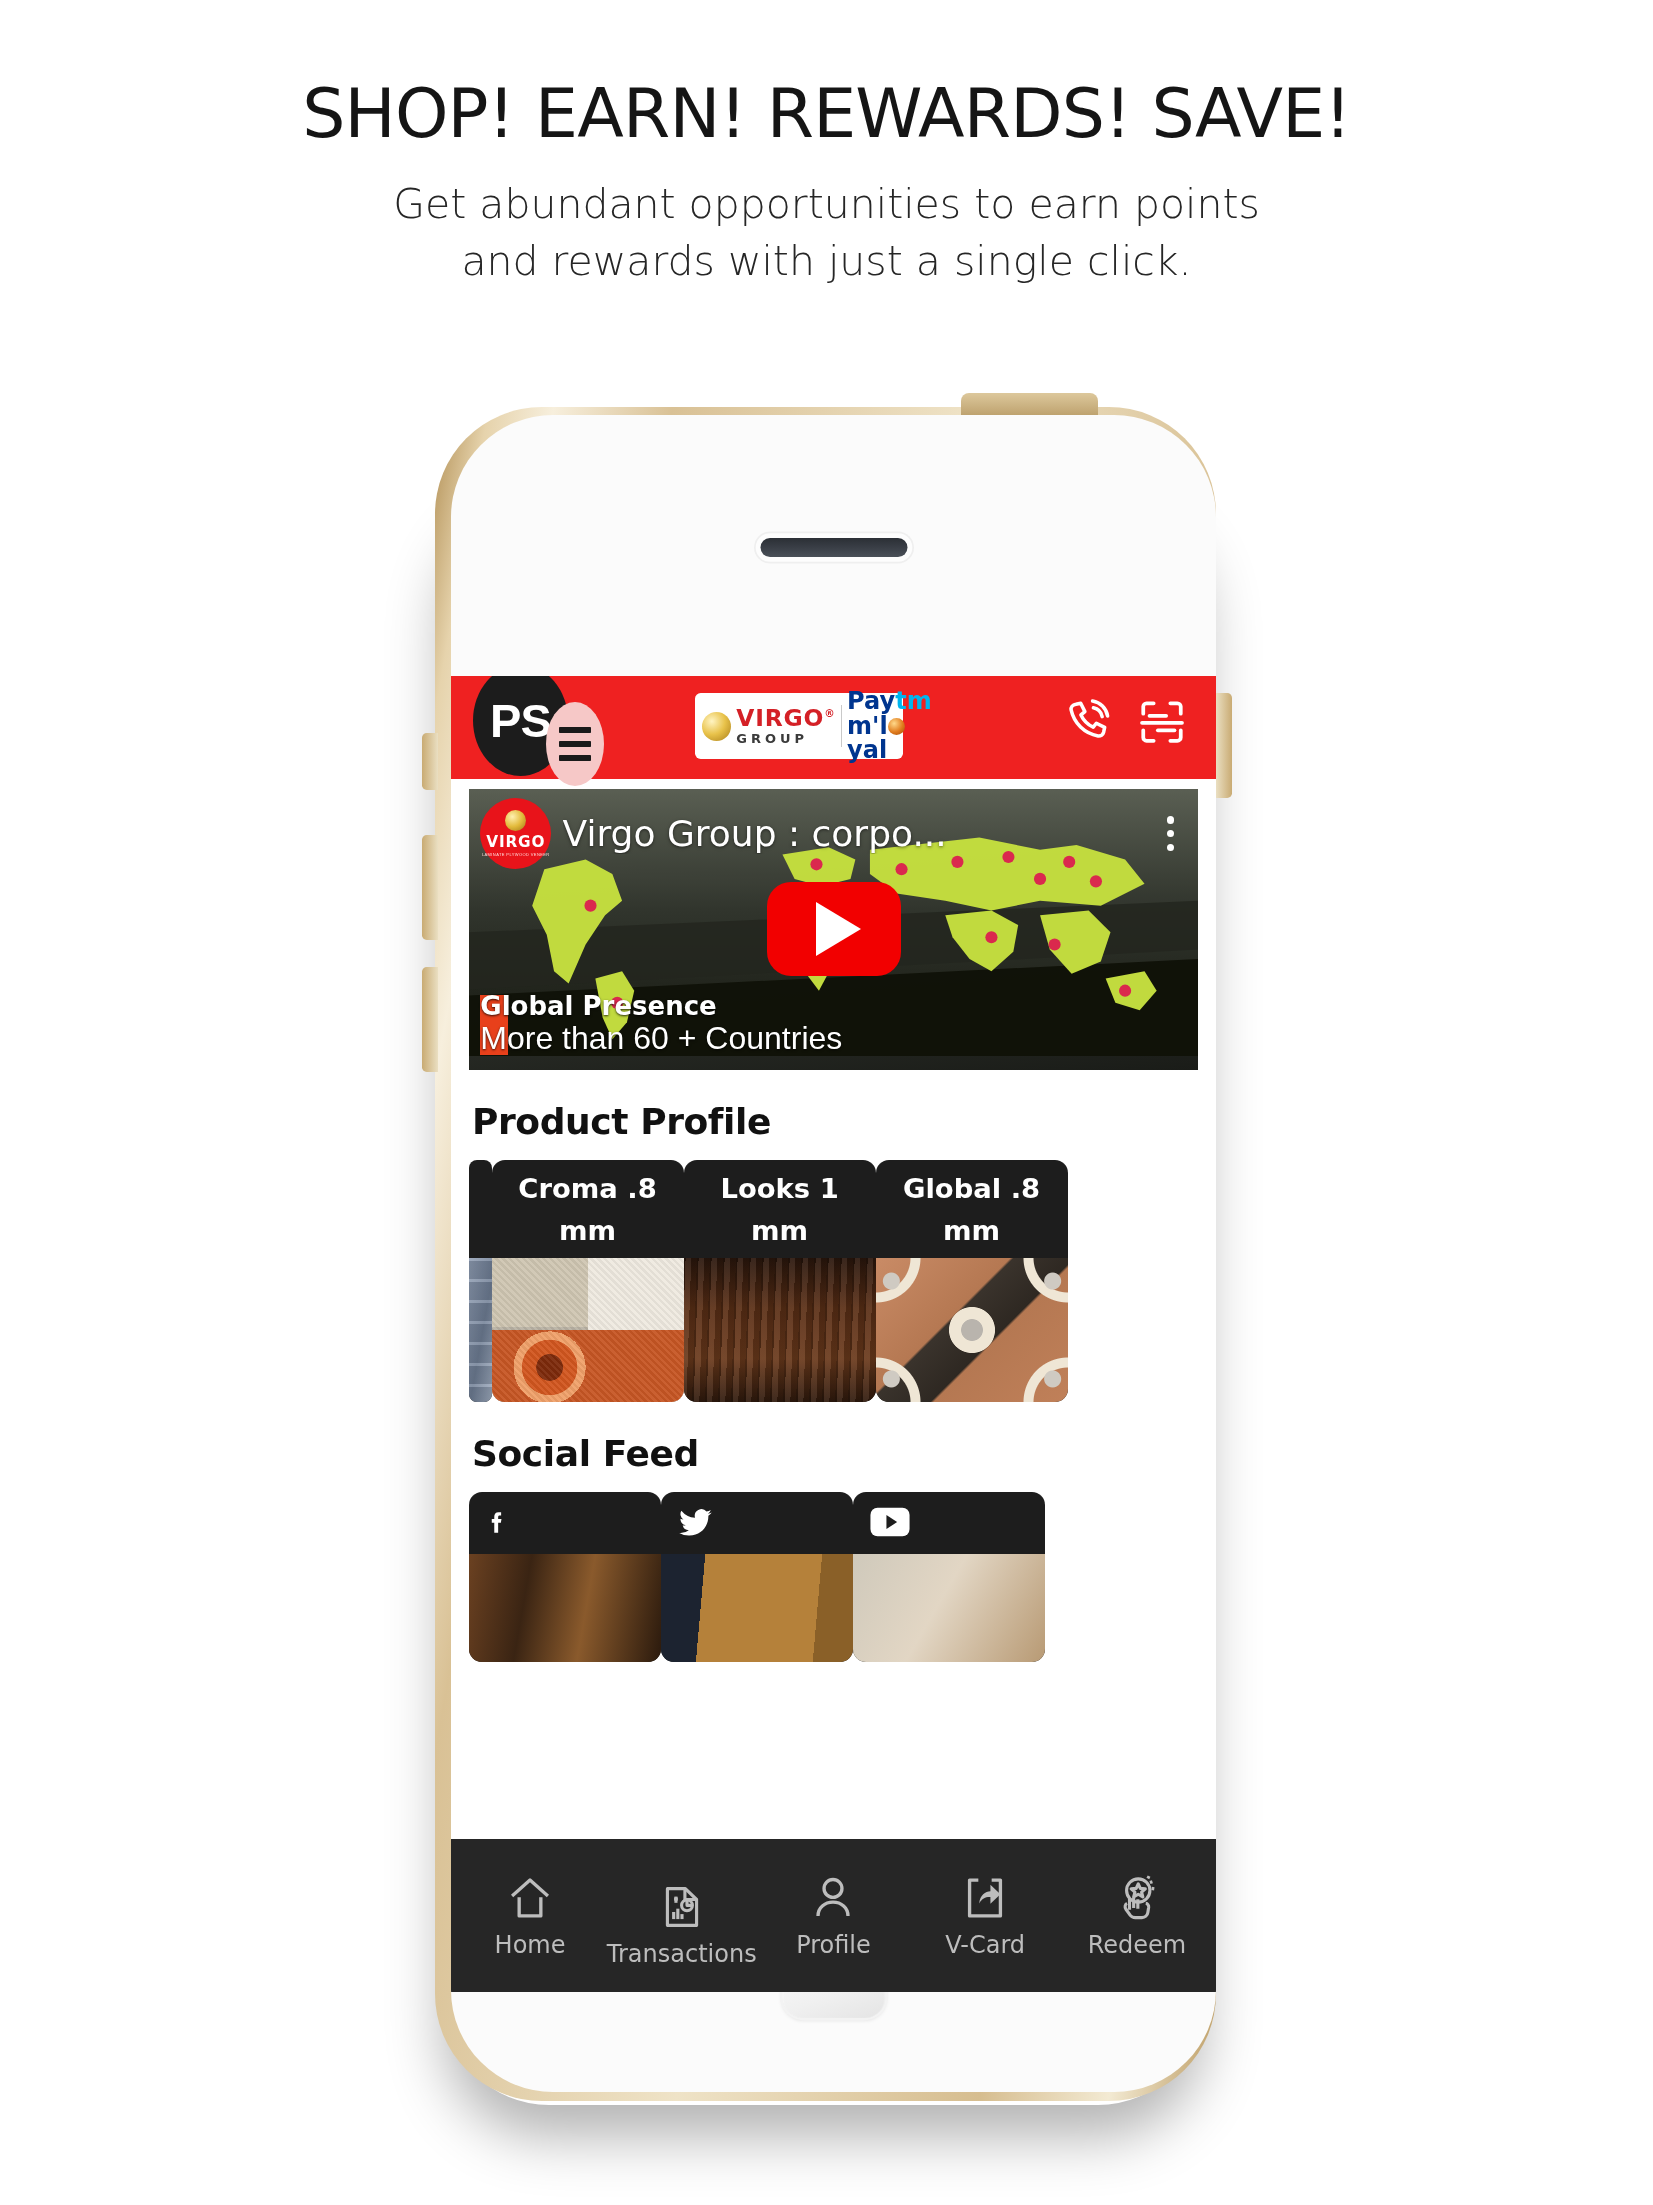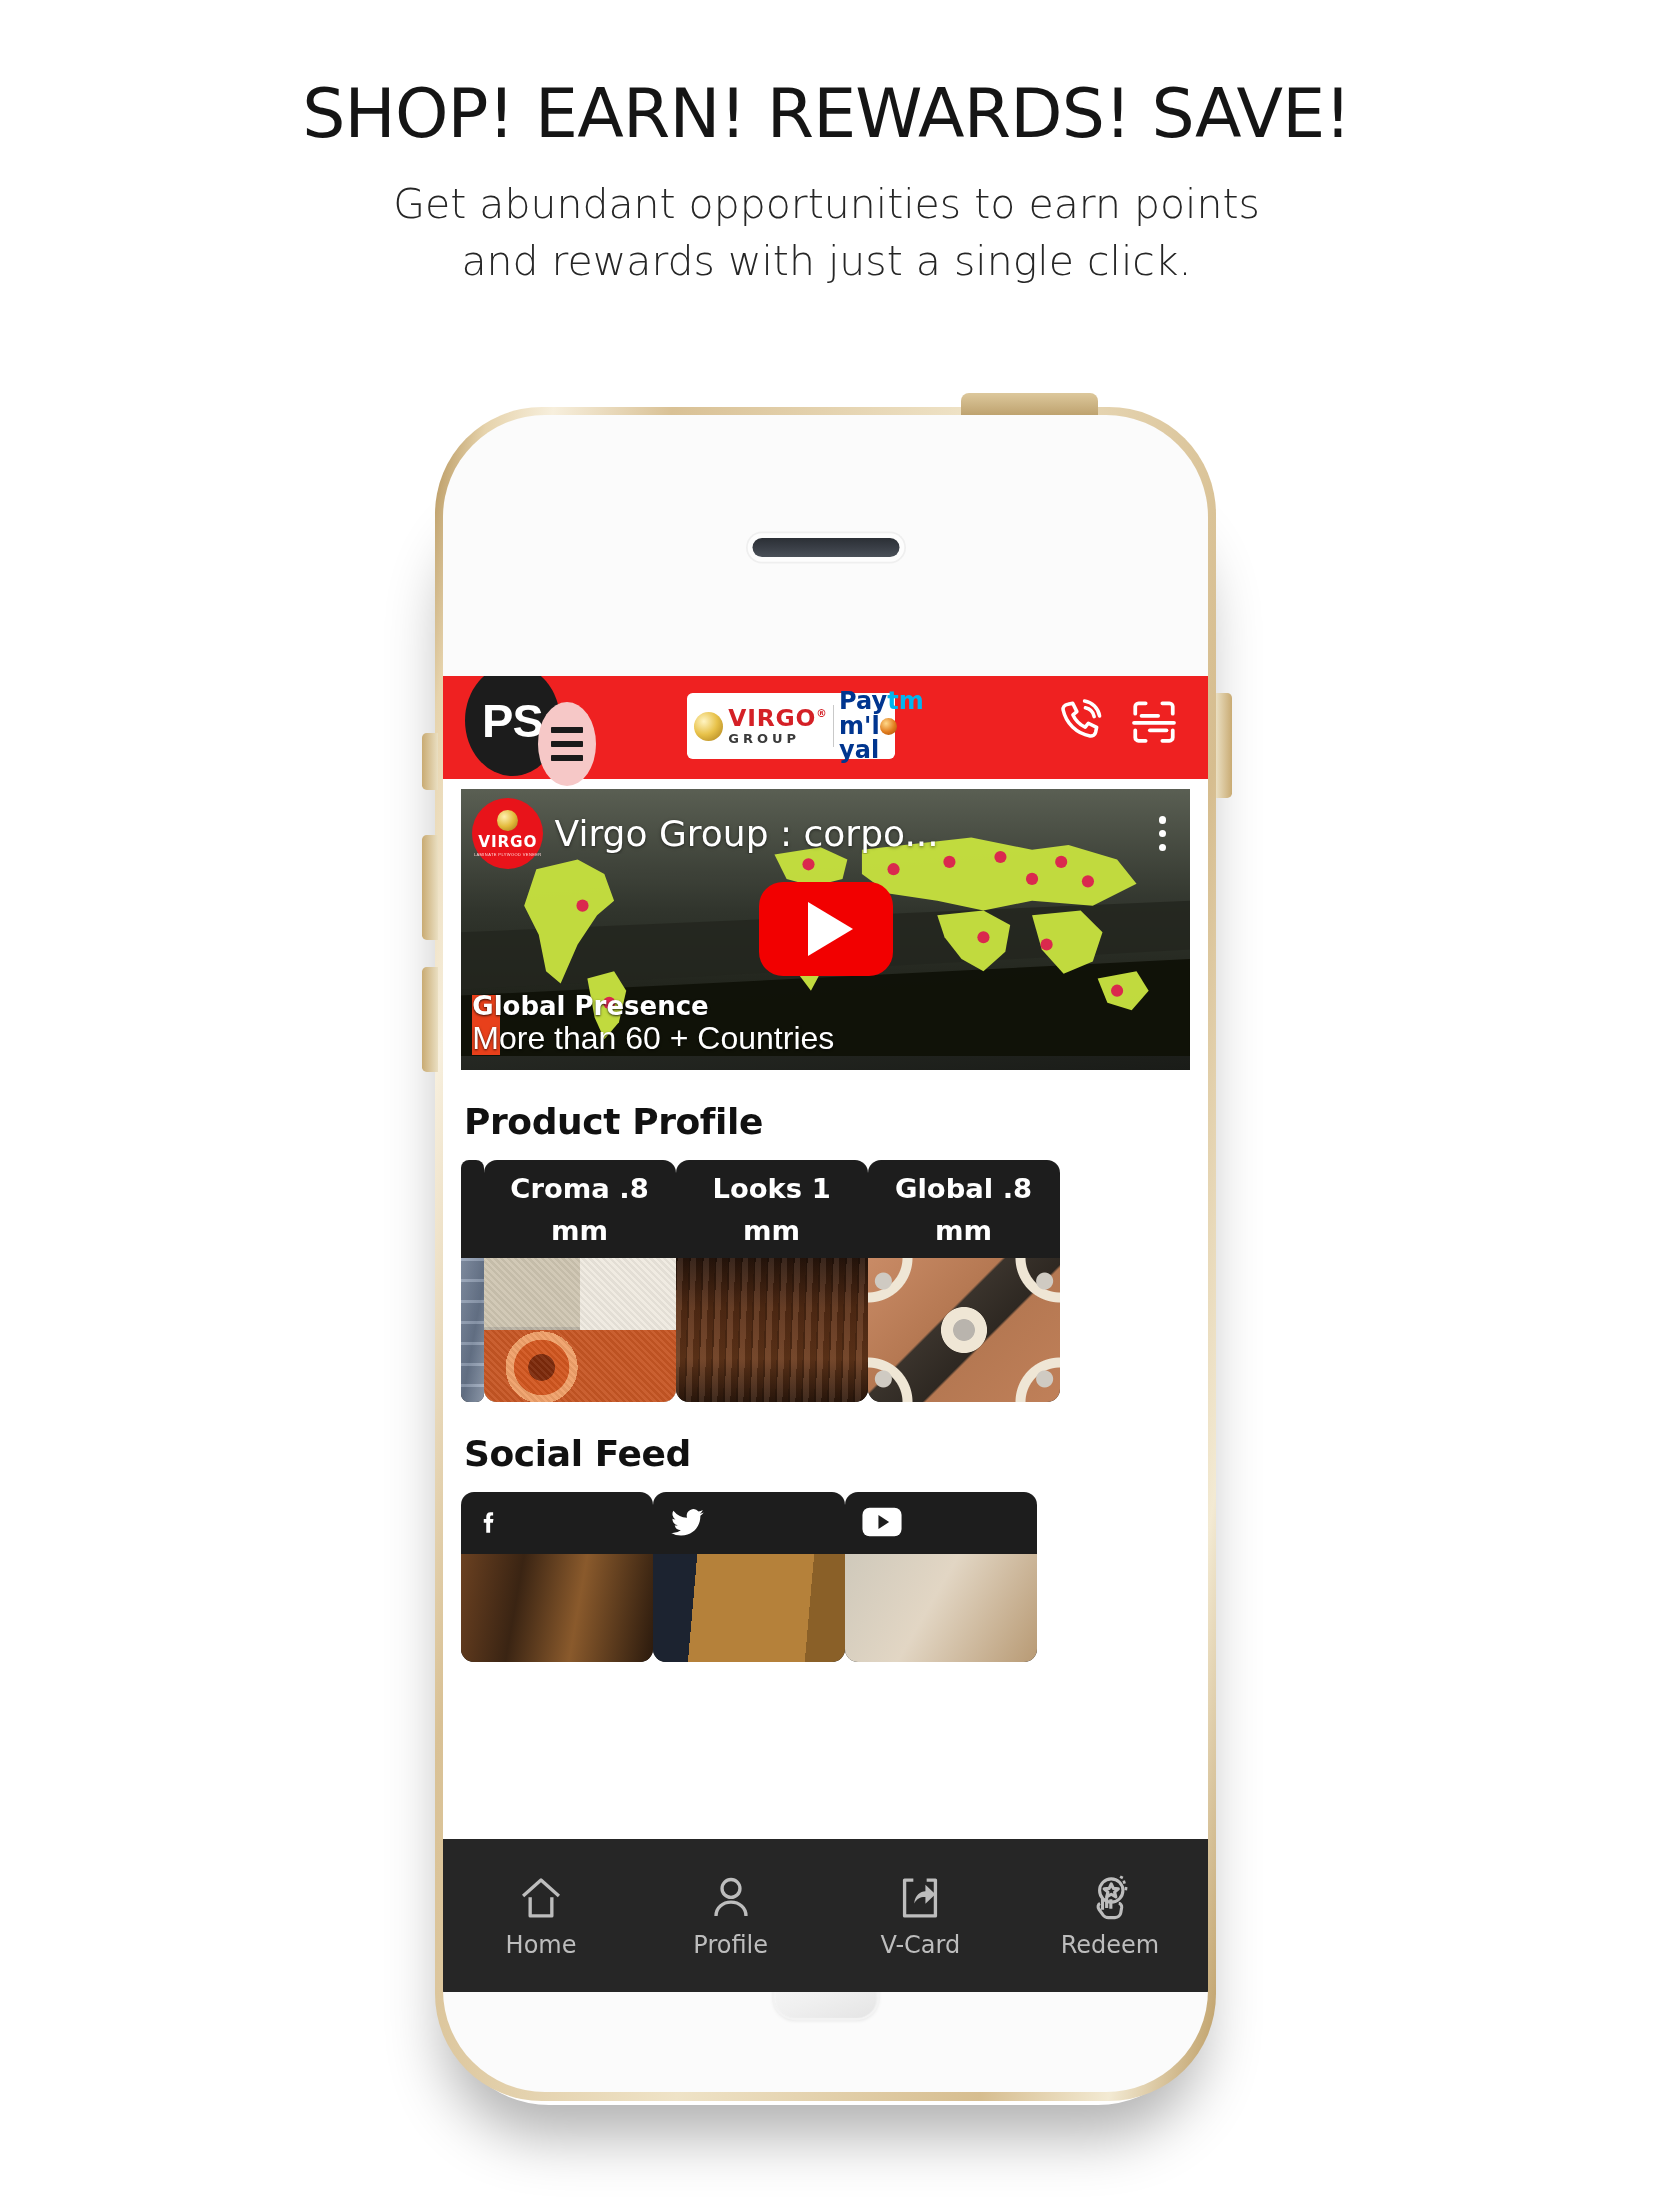--- a/index.html
+++ b/index.html
@@ -90,21 +90,21 @@
     top: 307px;
     width: 16px;
     height: 105px;
     border-radius: 0 4.8px 4.8px 0;
     background: linear-gradient(270deg,#c9ab73,#eadfc2);
   }
 
   
   .phone-face {
     position: absolute;
-    left: 47px;
+    left: 55px;
     top: 29px;
     width: 765px;
     height: 1677px;
     border-radius: 102px;
     background: #fbfbfb;
     overflow: hidden;
     padding-left: 36px;
   }
   .speaker {
     position: absolute;
@@ -628,20 +628,34 @@
       </div>
 
       <div class="tabbar">
         <div class="tab">
           <svg width="50" height="50" viewBox="0 0 24 24" fill="none" stroke="#bdbdbd" stroke-width="1.6" stroke-linejoin="round">
             <path d="M3.4 11 12 3.4 20.6 11"></path>
             <path d="M6.8 11.6V20.6h10.4V11.6"></path>
           </svg>
           <span>Home</span>
         </div>
+        <div class="tab shift">
+          <svg width="50" height="50" viewBox="0 0 24 24" fill="none" stroke="#bdbdbd" stroke-width="1.5" stroke-linejoin="round">
+            <path d="M5 3.2h8.6L19 8.4V20.8H5Z"></path>
+            <path d="M13.4 3.2v5.2H19"></path>
+            <circle cx="14.4" cy="11.2" r="2.6"></circle>
+            <path d="M14.4 8.6v2.6h2.6"></path>
+            <path d="M8 17.8V14.4"></path>
+              <path d="M10 17.8V12.8"></path>
+              <path d="M12 17.8V15.4"></path>
+            <path d="M8.2 8.2h1.8"></path>
+              <path d="M9.1 7v3"></path>
+          </svg>
+          <span>Transactions</span>
+        </div>
         <div class="tab">
           <svg width="50" height="50" viewBox="0 0 24 24" fill="none" stroke="#bdbdbd" stroke-width="1.6">
             <circle cx="12" cy="7.4" r="4.3"></circle>
             <path d="M4.8 20.6c0-3.9 3.2-6.6 7.2-6.6s7.2 2.7 7.2 6.6"></path>
           </svg>
           <span>Profile</span>
         </div>
         <div class="tab">
           <svg width="50" height="50" viewBox="0 0 24 24" fill="none" stroke="#bdbdbd" stroke-width="1.6" stroke-linejoin="round">
             <path d="M8.8 3.4H4.6v17.2h14.8V3.4h-4.2"></path>

